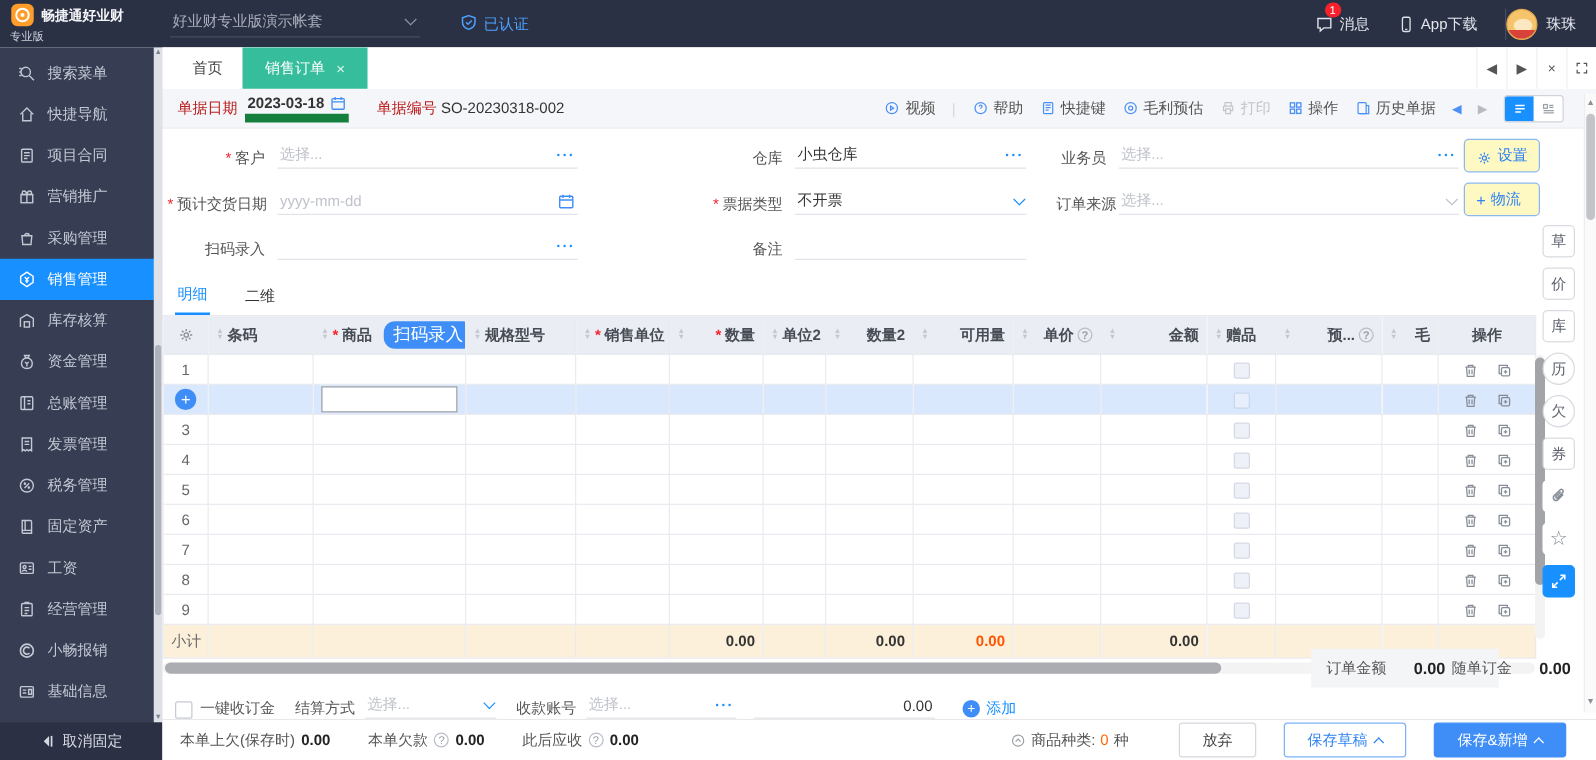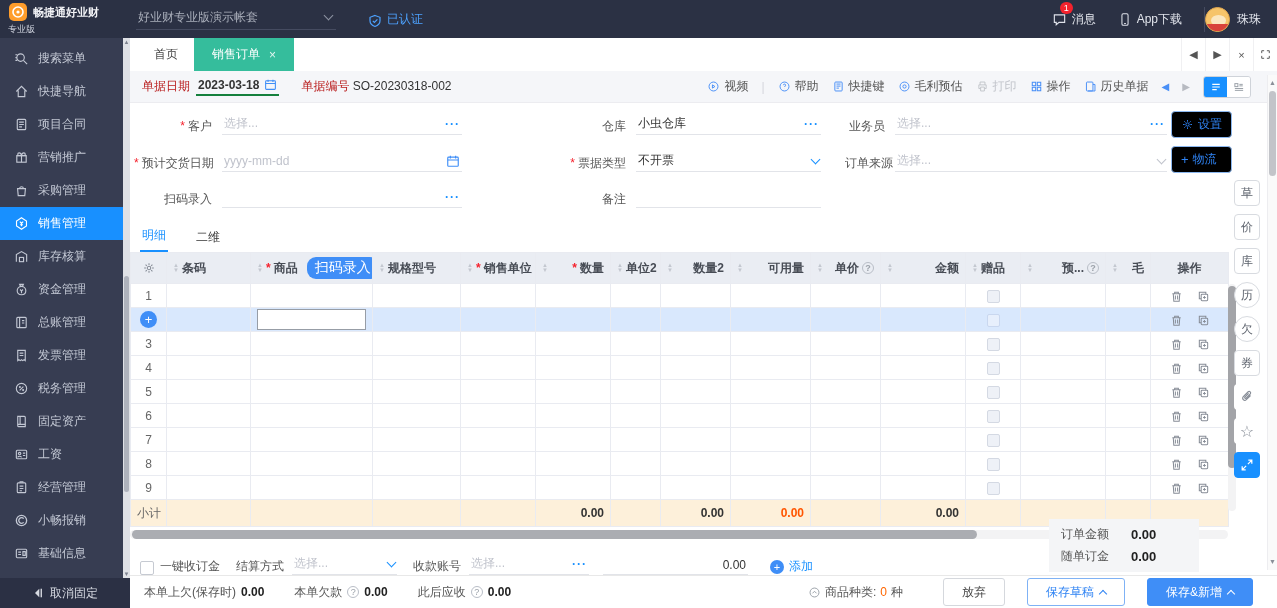--- a/index.html
+++ b/index.html
@@ -7,21 +7,21 @@
 .app{position:relative;width:1277px;height:608px;background:#fff;font-size:12px;color:#333;overflow:hidden}
 svg{display:block}
 
 .topbar{height:38px;background:#2b3144;display:flex;align-items:center}
 .brand{width:130px;flex:none;padding-left:8px;color:#fff;display:flex;flex-direction:column;justify-content:center}
 .brand-row{display:flex;align-items:center;gap:5px}
 .brand-name{font-size:11px;font-weight:bold;color:#f2f3f6;white-space:nowrap}
 .brand-sub{font-size:9px;color:#cdd1dc;margin-top:1px}
 .acct{margin-left:6px;width:200px;border-bottom:1px solid #454b60;display:flex;align-items:center;justify-content:space-between;padding:0 4px 3px 2px;color:#a9aeba;cursor:pointer}
 .chev{width:7px;height:7px;border-right:1px solid #8e94a3;border-bottom:1px solid #8e94a3;transform:rotate(45deg);margin-top:-3px}
-.verified{margin-left:32px;display:flex;align-items:flex-end;gap:5px;color:#4da2ff;cursor:pointer}
+.verified{margin-left:32px;display:flex;align-items:flex-start;gap:5px;color:#4da2ff;cursor:pointer}
 .top-right{margin-left:auto;display:flex;align-items:center;gap:22px;padding-right:16px;color:#e2e5ec}
 .top-item{display:flex;align-items:center;gap:5px;cursor:pointer;position:relative}
 .badge{position:absolute;top:-9px;left:8px;background:#f5222d;color:#fff;border-radius:8px;font-size:9px;line-height:12px;padding:0 4px}
 .user{display:flex;align-items:center;gap:7px;border-left:1px solid #454b60;cursor:pointer}
 .avatar{width:25px;height:25px;border-radius:50%;background:#f6c46a;position:relative;overflow:hidden;border:1px solid #e2a84f}
 .avatar::before{content:"";position:absolute;left:5px;top:7px;width:15px;height:11px;border-radius:50%;background:#fbe7c0}
 .avatar::after{content:"";position:absolute;left:0;bottom:0;width:100%;height:7px;background:#d8423a}
 
 .body{display:flex;height:570px}
 .sidebar{position:relative;width:130px;flex:none;background:#373d52}
@@ -40,21 +40,21 @@
 .tabbar{height:33px;background:#fff;display:flex;align-items:stretch;padding-left:8px;position:relative;flex:none}
 .tab-home{display:flex;align-items:center;padding:0 16px;color:#444;cursor:pointer}
 .tab-active{display:flex;align-items:center;justify-content:center;gap:9px;padding:0 18px;min-width:92px;background:#35bd9c;color:#fff;cursor:pointer}
 .tab-close{font-size:12px;opacity:.85;cursor:pointer}
 .tab-ctrls{position:absolute;right:0;top:0;height:33px;display:flex;background:#fff}
 .tab-ctrl{width:24px;display:flex;align-items:center;justify-content:center;color:#555;border-left:1px solid #f0f0f2;cursor:pointer;font-size:11px}
 
 .docbar{height:32px;background:#f5f6f9;border-bottom:1px solid #ececf0;display:flex;align-items:center;padding:0 12px;flex:none}
 .doc-left{display:flex;align-items:center;gap:6px}
 .doc-label{color:#b91c1c}
-.doc-date{display:flex;align-items:center;gap:5px;border-bottom:2px solid #15803d;padding:0 2px 2px 2px;color:#333;font-weight:bold}
+.doc-date{display:flex;align-items:center;gap:5px;border-bottom:7px solid #15803d;padding:0 2px 2px 2px;color:#333;font-weight:bold}
 .doc-no{margin-left:16px;color:#333}
 .doc-actions{margin-left:auto;display:flex;align-items:center;gap:13px;color:#555;padding-right:14px}
 .dact{display:flex;align-items:center;gap:4px;cursor:pointer}
 .dact .ic{color:#4a90f7}
 .dact.disabled{color:#c2c5cb}.dact.disabled .ic{color:#c2c5cb}
 .vbar{color:#d5d7dc}
 .nav-ar{font-size:10px;cursor:pointer}
 .nav-ar.prev{color:#4a90f7}.nav-ar.next{color:#b7bac1}
 .toggles{display:flex;border:1px solid #cfd3d9;border-radius:3px;overflow:hidden}
 .toggle{width:23px;height:20px;display:flex;align-items:center;justify-content:center;background:#fff;color:#9aa0a8;cursor:pointer}
@@ -69,21 +69,21 @@
 .ph{color:#c0c3cc}
 .fval{color:#333}
 .dots{color:#1890ff;font-weight:bold;letter-spacing:1px;cursor:pointer;line-height:8px}
 .dots::before{content:"···"}
 .fchev{width:7px;height:7px;border-right:1px solid #1890ff;border-bottom:1px solid #1890ff;transform:rotate(45deg);margin-bottom:2px}
 .fchev.gray{border-color:#c0c3cc}
 .g1 .flabel{width:88px}.g1 .ffield{width:240px}
 .g2{margin-left:24px}.g2 .flabel{width:150px}.g2 .ffield{width:185px}
 .g3{margin-left:24px}.g3 .flabel{width:50px}.g3 .ffield{width:272px}
 .side-btns{position:absolute;right:45px;top:8px;display:flex;flex-direction:column;gap:8px}
-.side-btn{border:1px solid #8cb8f0;color:#2f83f3;background:#000000;border-radius:4px;padding:4px 9px;display:flex;align-items:center;gap:4px;cursor:pointer;white-space:nowrap}
+.side-btn{border:1px solid #8cb8f0;color:#2f83f3;background:#fef9c3;border-radius:4px;padding:4px 9px;display:flex;align-items:flex-end;gap:4px;cursor:pointer;white-space:nowrap}
 .plus-sign::before{content:"+";font-size:13px;line-height:10px}
 
 .dtabs{display:flex;gap:26px;margin:0 0 0 10px;align-items:flex-end}
 .dtab{padding:2px 2px 6px 2px;cursor:pointer;color:#333}
 .dtab.on{color:#1890ff;border-bottom:2px solid #1890ff}
 
 .grid-wrap{position:relative;width:1106px}
 table{border-collapse:collapse;table-layout:fixed;width:1098px}
 th,td{border:1px solid #e9ebf1;height:24px;padding:0 6px;font-size:12px;overflow:hidden;white-space:nowrap}
 th{background:#eaedf3;height:31px;font-weight:bold;color:#474c55;text-align:left}
@@ -112,21 +112,21 @@
 .grid-hsb{width:1098px;height:9px;background:#f3f3f4;border-radius:5px;margin-top:3px;position:relative}
 .grid-hsb .thumb{position:absolute;left:2px;top:0;width:845px;height:9px;background:#abadb2;border-radius:5px;cursor:pointer}
 
 .payrow{display:flex;align-items:flex-end;margin:16px 0 0 10px;color:#555}
 .pay-cbx{width:14px;height:14px;border:1px solid #c6cad2;border-radius:2px;background:#fff;margin-right:6px;cursor:pointer}
 .payrow .lab{margin:0 8px 0 16px;white-space:nowrap}
 .pfield{border-bottom:1px solid #e2e4e9;display:flex;align-items:center;justify-content:space-between;min-height:18px;padding:0 2px 2px 2px}
 .add-link{display:flex;align-items:center;gap:5px;color:#1890ff;margin-left:22px;cursor:pointer}
 .add-circ{width:14px;height:14px;border-radius:50%;background:#3f8ef7;color:#fff;display:flex;align-items:center;justify-content:center;font-size:11px}
 .add-circ::before{content:"+"}
-.summary{position:absolute;right:78px;top:416px;width:150px;background:#f4f5f7;padding:7px 12px;display:flex;flex-direction:column;gap:5px}
+.summary{position:absolute;right:78px;top:416px;width:150px;background:#f4f5f7;padding:7px 12px;display:flex;flex-direction:row;gap:5px}
 .sum-row{display:flex;align-items:center}
 .sum-lab{color:#555;width:62px}
 .sum-val{font-weight:bold;font-size:13px;color:#222;margin-left:8px}
 
 .footbar{height:33px;border-top:1px solid #e8e8e8;background:#fff;display:flex;align-items:center;padding:0 24px 0 14px;flex:none}
 .fo-item{display:flex;align-items:center;gap:5px;margin-right:30px;color:#555;white-space:nowrap}
 .fo-val{font-weight:bold;color:#222}
 .fo-cat{margin-left:auto;display:flex;align-items:center;gap:4px;color:#555;margin-right:40px}
 .fo-cat .cnt{color:#ff6600}
 .btn{height:28px;display:flex;align-items:center;justify-content:center;gap:6px;border-radius:3px;cursor:pointer;padding:0 18px;white-space:nowrap}

